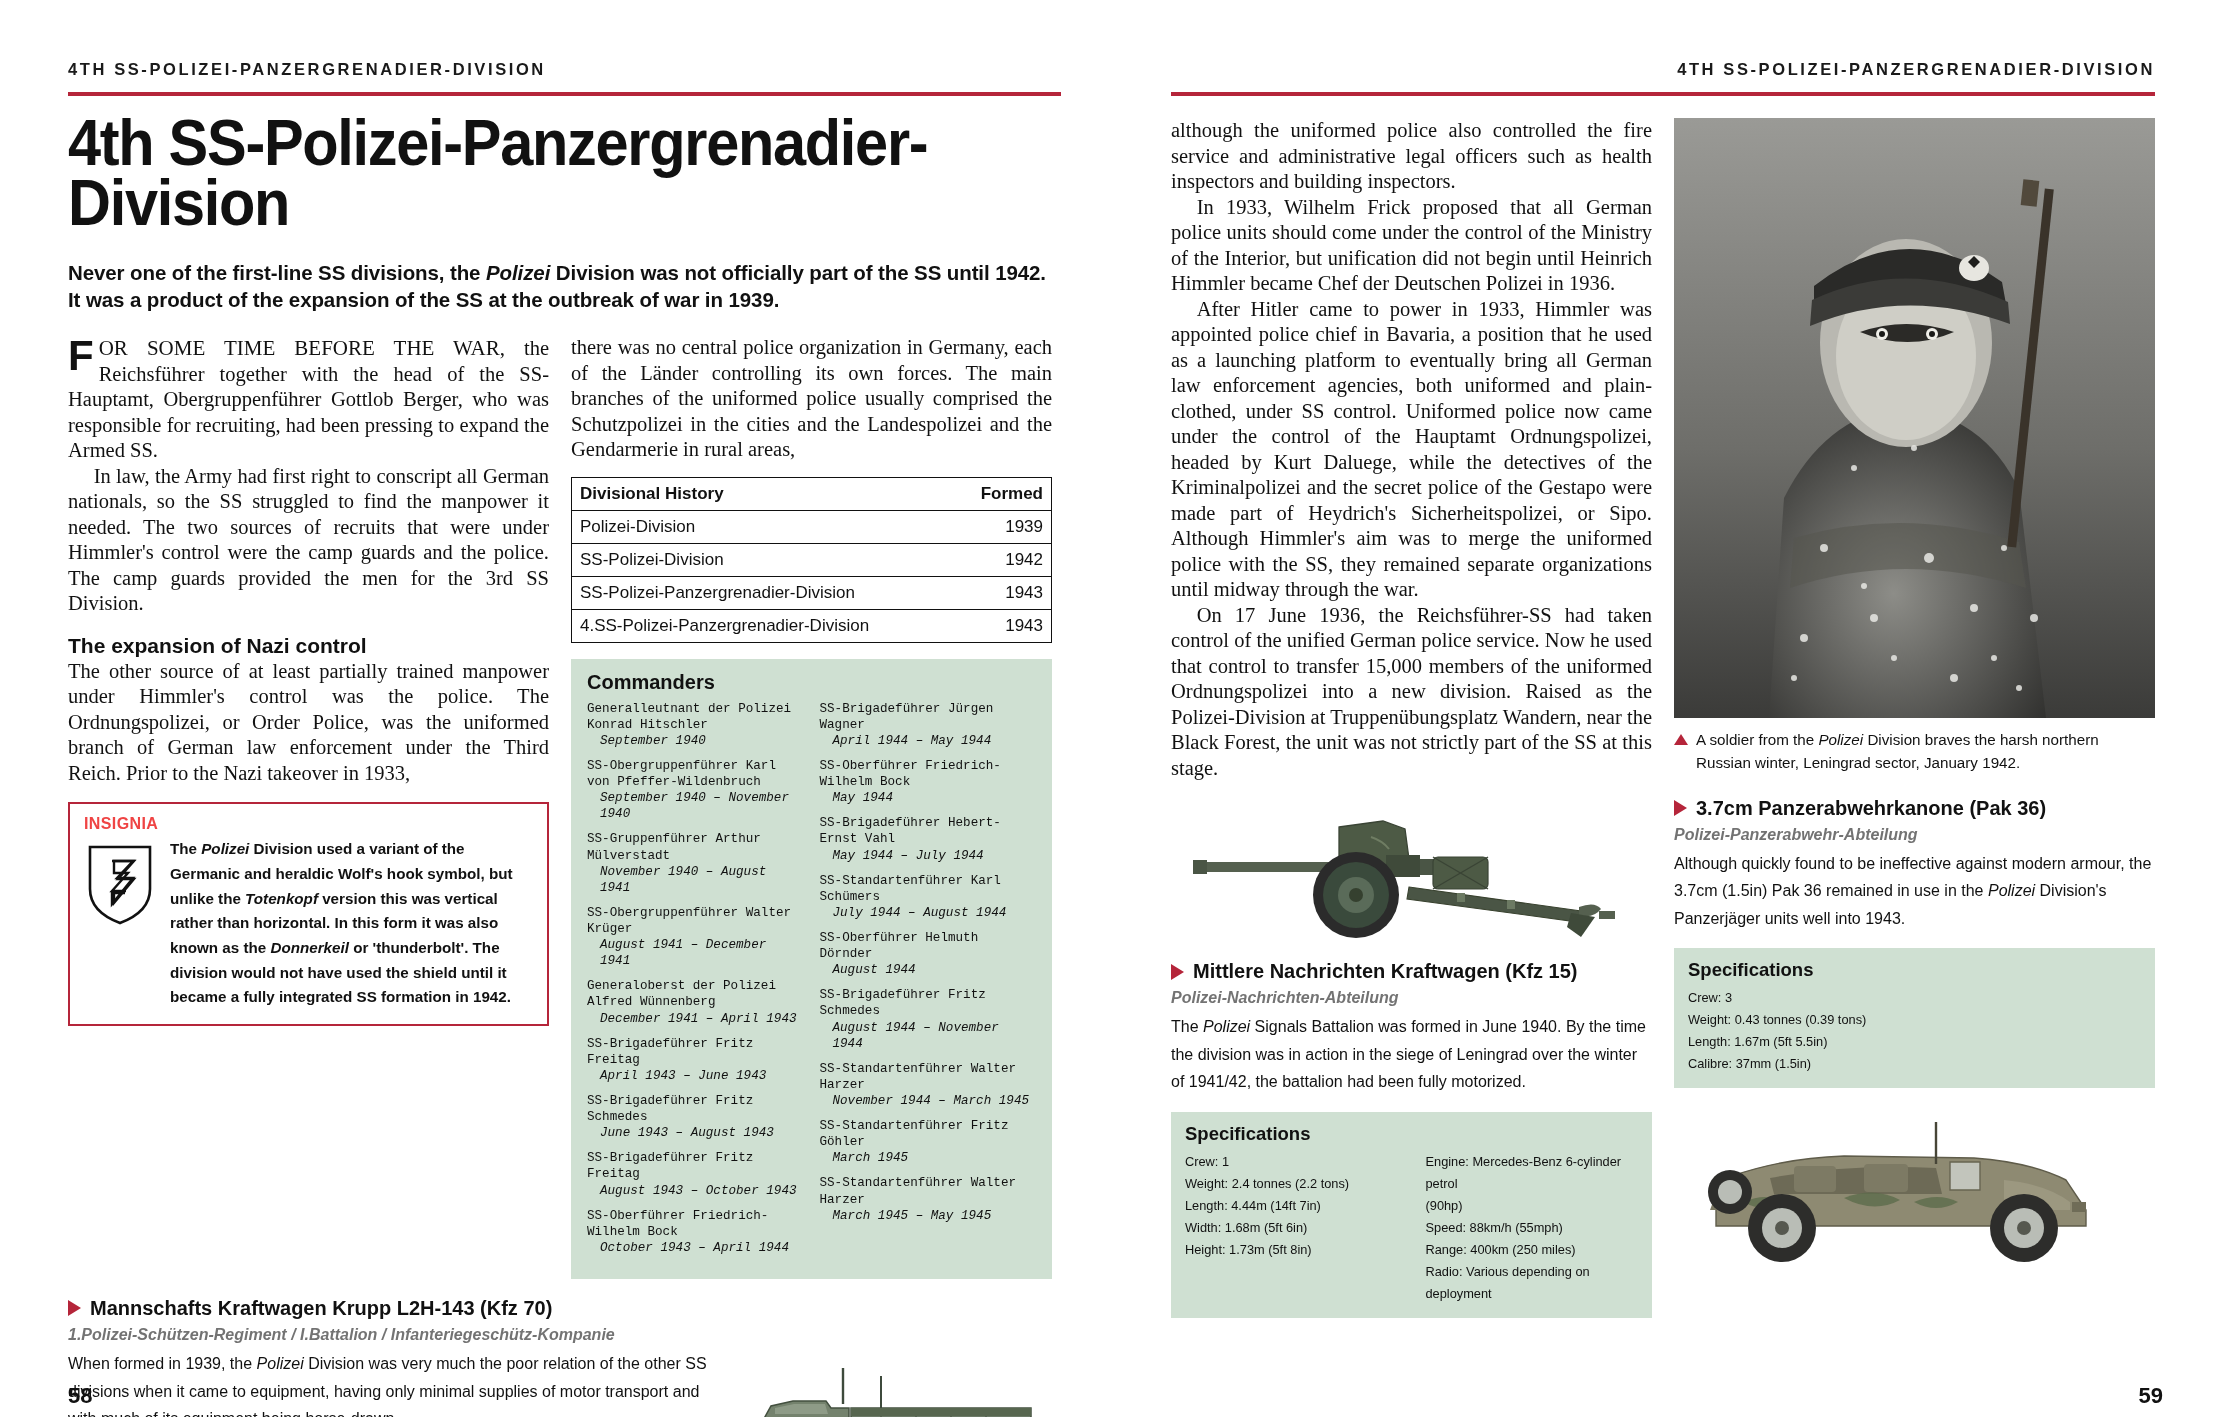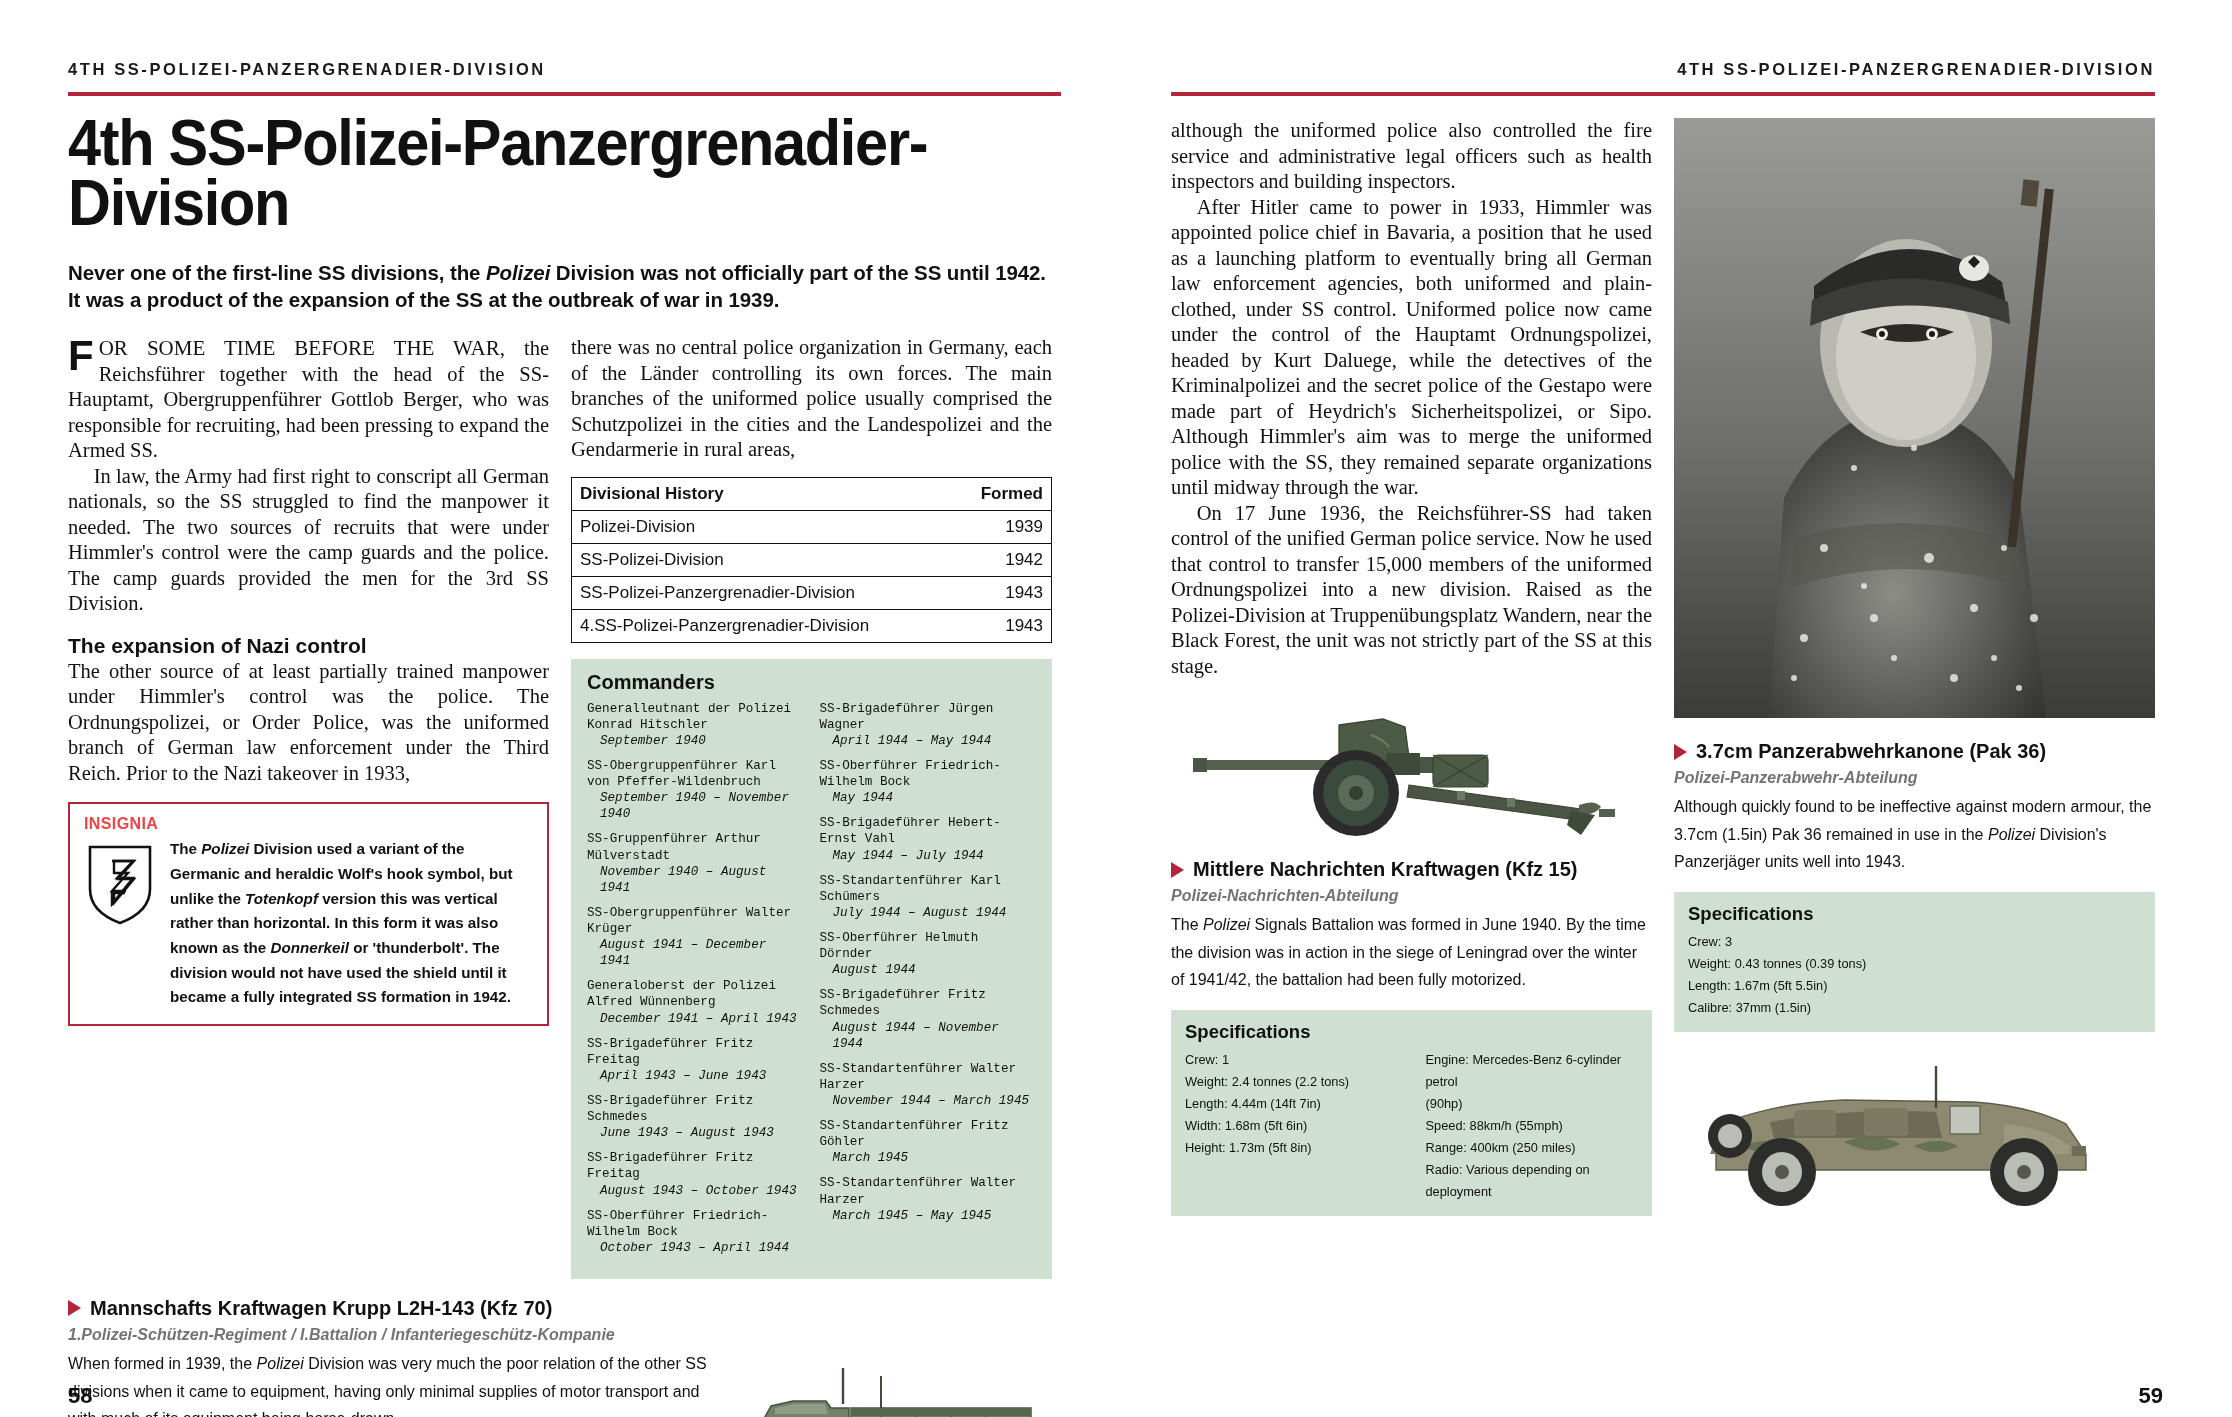--- a/index.html
+++ b/index.html
@@ -402,20 +402,21 @@
   <div class="page page-right">
 
     <div class="runhead right">4TH SS-POLIZEI-PANZERGRENADIER-DIVISION</div>
     <div class="rule-red"></div>
 
     <div class="r-cols">
 
       <div class="r-col">
         <div class="body-txt">
           <p class="first">although the uniformed police also controlled the fire service and administrative legal officers such as health inspectors and building inspectors.</p>
+          <p>In 1933, Wilhelm Frick proposed that all German police units should come under the control of the Ministry of the Interior, but unification did not begin until Heinrich Himmler became Chef der Deutschen Polizei in 1936.</p>
           <p>After Hitler came to power in 1933, Himmler was appointed police chief in Bavaria, a position that he used as a launching platform to eventually bring all German law enforcement agencies, both uniformed and plain-clothed, under SS control. Uniformed police now came under the control of the Hauptamt Ordnungspolizei, headed by Kurt Daluege, while the detectives of the Kriminalpolizei and the secret police of the Gestapo were made part of Heydrich's Sicherheitspolizei, or Sipo. Although Himmler's aim was to merge the uniformed police with the SS, they remained separate organizations until midway through the war.</p>
           <p>On 17 June 1936, the Reichsführer-SS had taken control of the unified German police service. Now he used that control to transfer 15,000 members of the uniformed Ordnungspolizei into a new division. Raised as the Polizei-Division at Truppenübungsplatz Wandern, near the Black Forest, the unit was not strictly part of the SS at this stage.</p>
         </div>
 
         <div class="veh" style="margin-top:26px;">
           <div class="art" style="margin-bottom:14px;">
             <svg width="460" height="135" viewBox="0 0 460 135">
 
               <rect x="30" y="55" width="185" height="10" fill="#55604f"></rect>
               <rect x="22" y="53" width="14" height="14" fill="#4a5545"></rect>
@@ -527,20 +528,26 @@
               <circle cx="320" cy="540" r="3"></circle>
                 <circle cx="240" cy="330" r="3"></circle>
                 <circle cx="360" cy="500" r="4"></circle>
               <circle cx="120" cy="560" r="3"></circle>
                 <circle cx="200" cy="500" r="4"></circle>
                 <circle cx="345" cy="570" r="3"></circle>
             </g>
           </svg>
         </div>
 
+        <div class="photo-caption">
+          <span class="tri-up"></span>
+          <span>
+            <span>A soldier from the </span><i>Polizei</i><span> Division braves the harsh northern Russian winter, Leningrad sector, January 1942.</span>
+          </span>
+        </div>
 
         <div class="veh" style="margin-top:22px;">
           <div class="veh-title">
             <span class="tri"></span>
             <span>3.7cm Panzerabwehrkanone (Pak 36)</span>
           </div>
           <div class="veh-sub">Polizei-Panzerabwehr-Abteilung</div>
           <div class="veh-body">
             <span>Although quickly found to be ineffective against modern armour, the 3.7cm (1.5in) Pak 36 remained in use in the </span><i>Polizei</i><span> Division's Panzerjäger units well into 1943.</span>
           </div>

